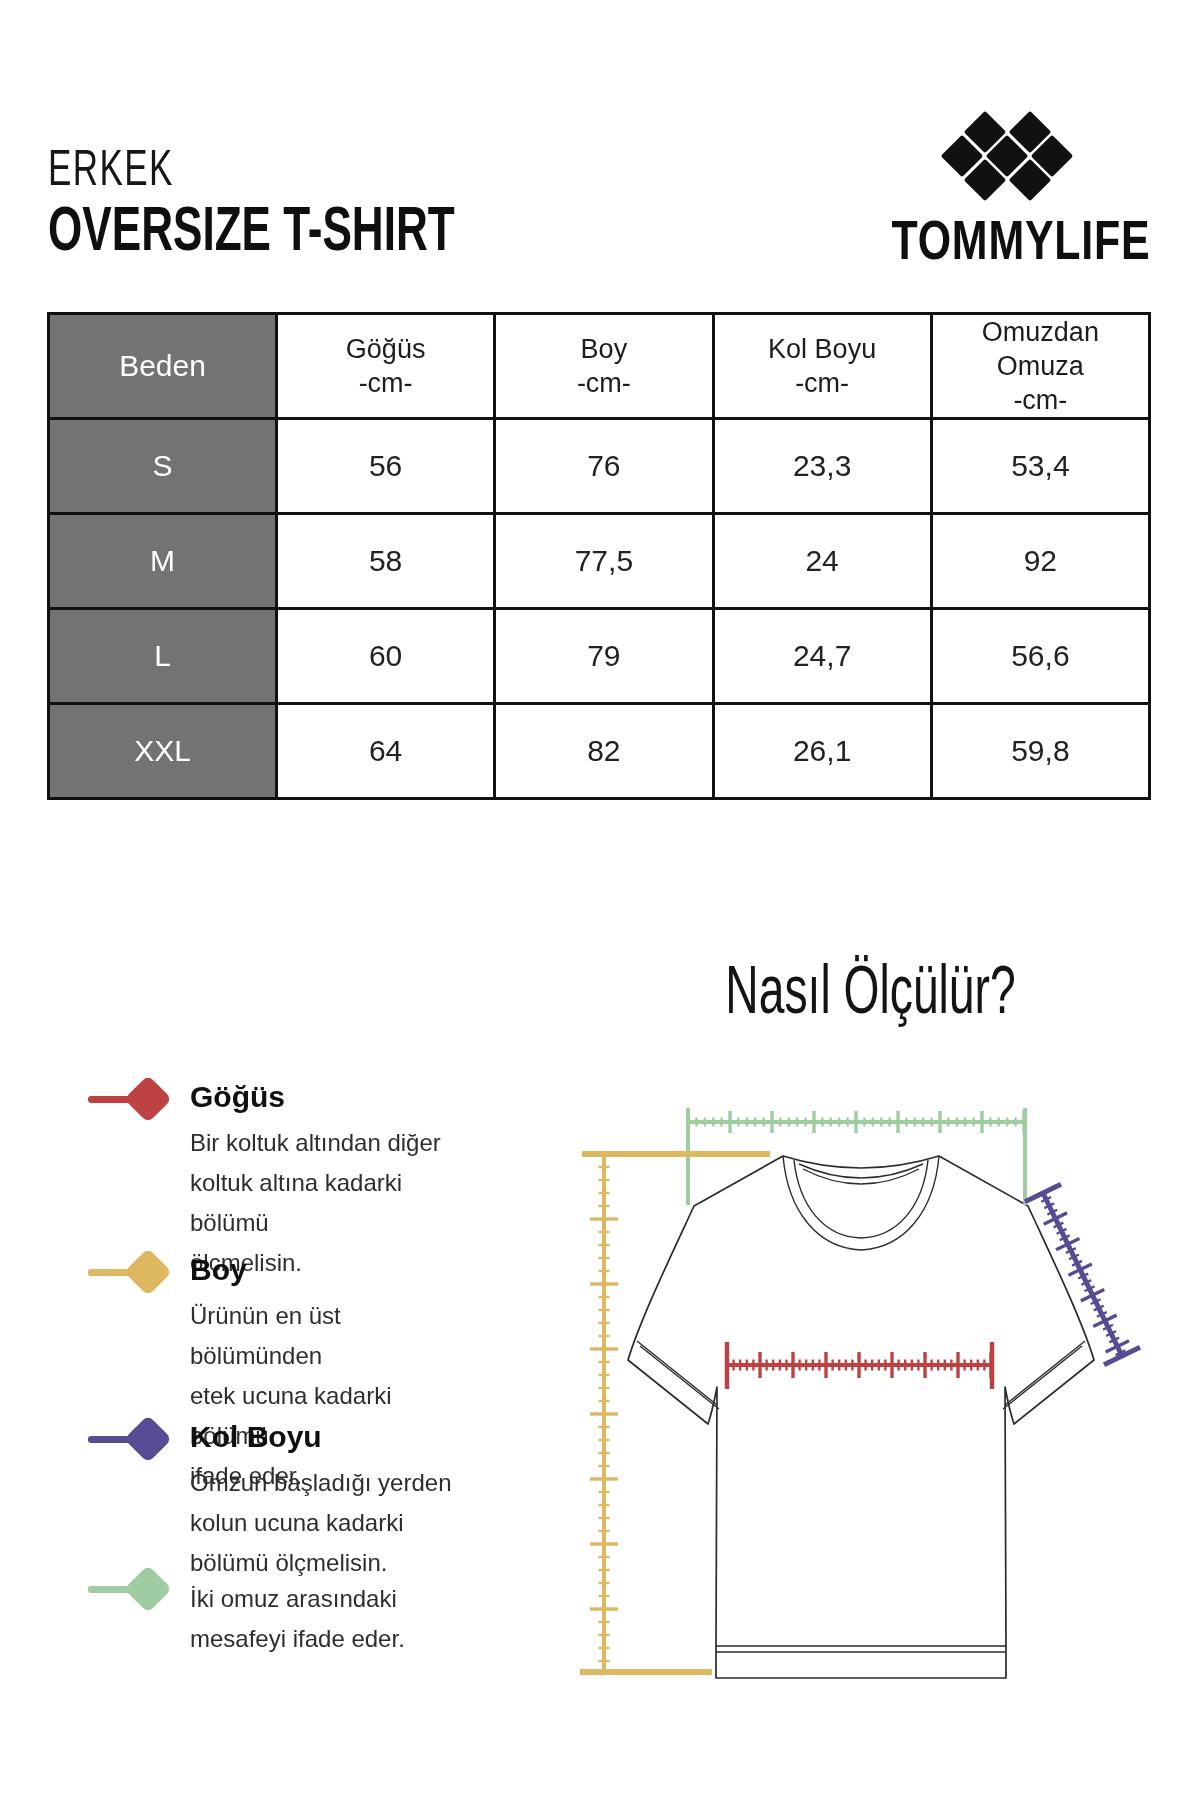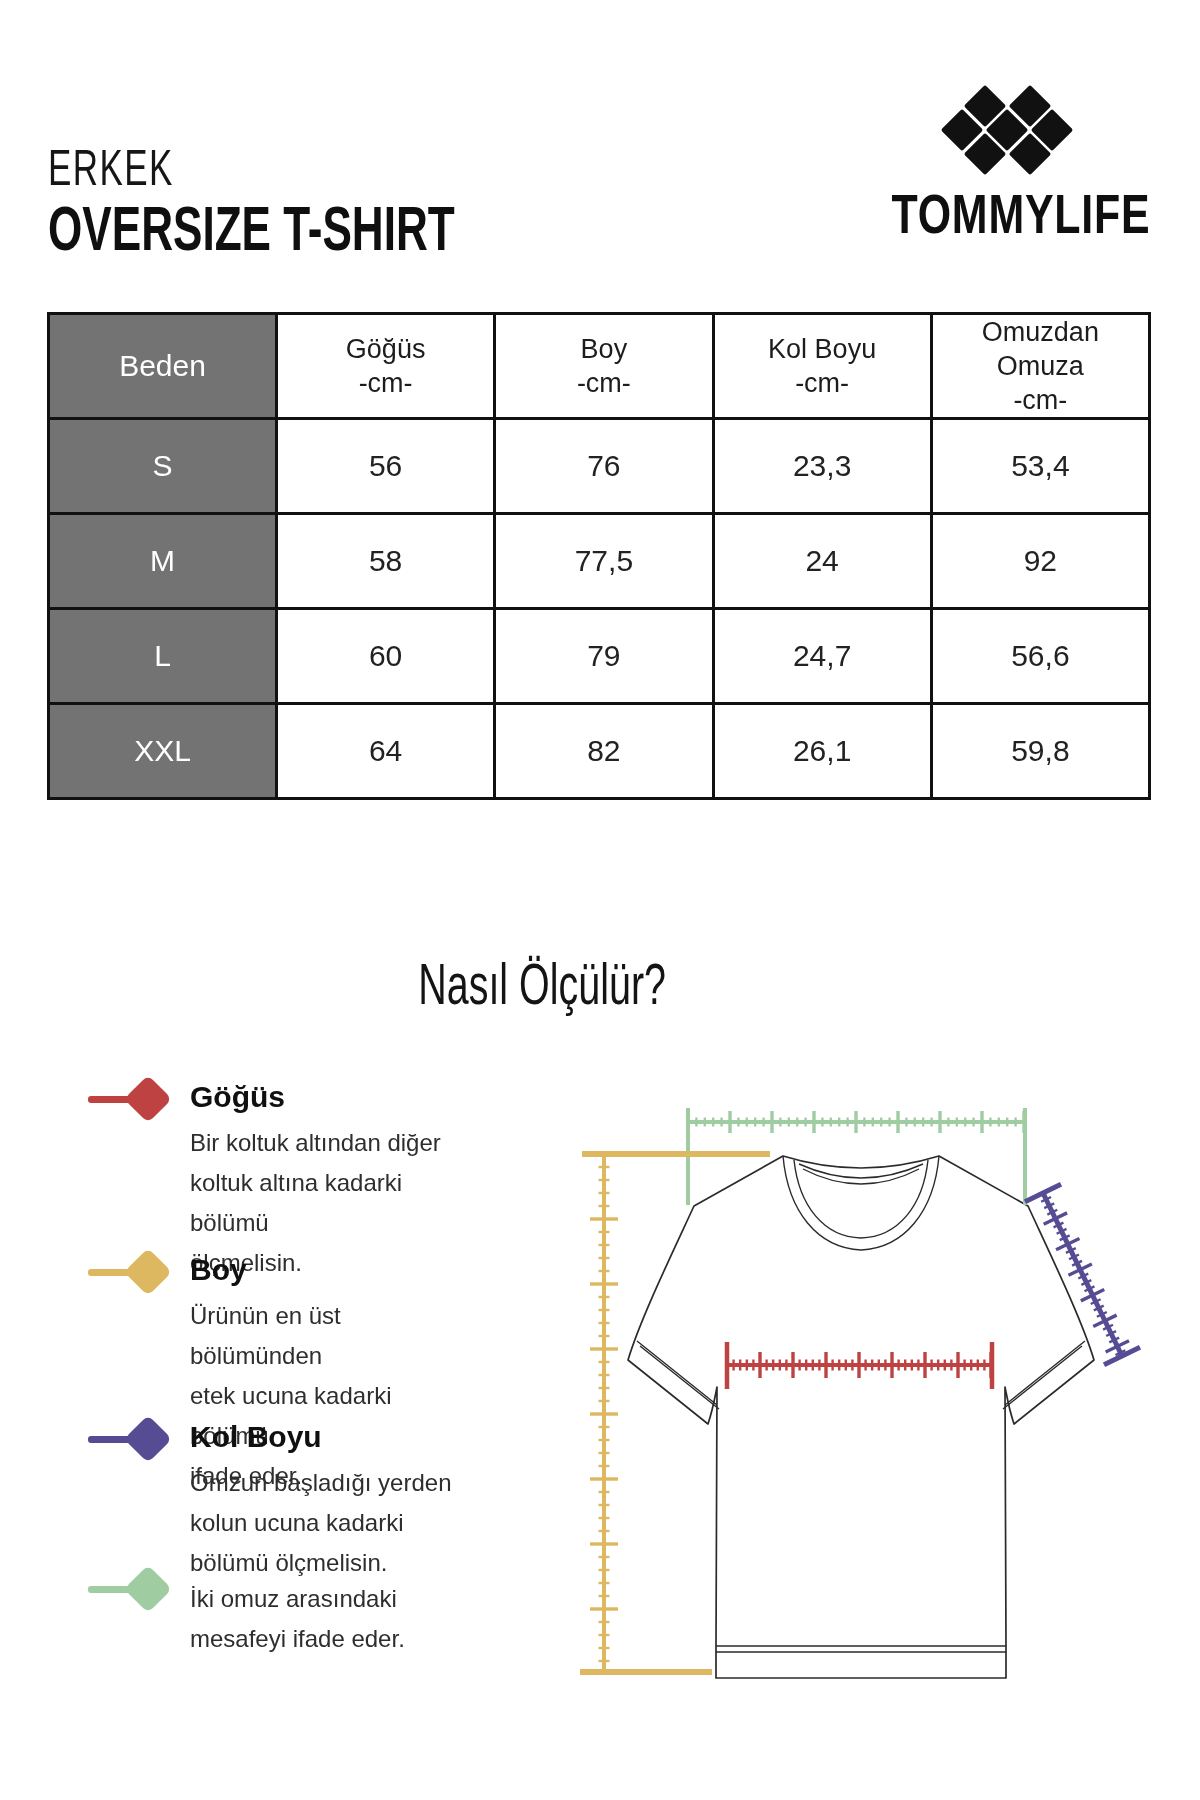--- a/index.html
+++ b/index.html
@@ -4,41 +4,41 @@
 <style>
   html,body{margin:0;padding:0}
   body{width:1200px;height:1800px;background:#ffffff;position:relative;overflow:hidden;
        font-family:"Liberation Sans", sans-serif;color:#111}
 
   
   .erkek{position:absolute;left:48px;top:139px;font-size:50px;font-weight:400;
          letter-spacing:2px;color:#161616;transform:scaleX(.70);transform-origin:0 0;white-space:nowrap}
   .oversize{position:absolute;left:48px;top:192px;font-size:63px;font-weight:700;color:#0f0f0f;
             transform:scaleX(.70);transform-origin:0 0;white-space:nowrap}
-  .brand{position:absolute;left:855px;top:80px;width:304px;text-align:center}
+  .brand{position:absolute;left:855px;top:106px;width:304px;text-align:center}
   .logo{position:relative;width:140px;height:100px;margin:0 auto}
   .logo i{position:absolute;width:30px;height:30px;background:#111;border-radius:2px;transform:rotate(45deg)}
   .d1{left:32.5px;top:11px}.d2{left:77.5px;top:11px}
   .d3{left:10px;top:35px}.d4{left:55px;top:35px}.d5{left:100px;top:35px}
   .d6{left:32.5px;top:59px}.d7{left:77.5px;top:59px}
   .brandname{display:inline-block;font-size:55px;font-weight:700;letter-spacing:1px;color:#0f0f0f;
              transform:scaleX(.78);transform-origin:50% 0;margin-top:2px;white-space:nowrap}
 
   
   table.sizes{position:absolute;left:47px;top:312px;width:1104px;border-collapse:collapse;table-layout:fixed}
   table.sizes th,table.sizes td{border:3px solid #111;text-align:center;vertical-align:middle;
         font-weight:400;white-space:pre-line;padding:0}
   table.sizes th{height:90px;font-size:27px;line-height:34px;color:#1d1d1d}
   table.sizes td{height:92px;font-size:30px;color:#222}
   table.sizes .c-size{background:#737373;color:#fff;font-size:30px}
   table.sizes th:first-child{width:225px}
 
   
-  .howto{position:absolute;left:0;top:950px;width:1084px;text-align:center;
-         font-size:58px;font-weight:400;color:#141414}
+  .howto{position:absolute;left:0;top:950px;width:1084px;text-align:right;
+         font-size:68px;font-weight:400;color:#141414}
   .howto span{display:inline-block;transform:scaleX(.68);white-space:nowrap}
 
   .legend-item{position:absolute;left:85px;width:390px}
   .lg-line{position:absolute;left:3px;top:16px;width:52px;height:7px;border-radius:3px}
   .lg-diamond{position:absolute;left:46px;top:2px;width:34px;height:34px;border-radius:7px;transform:rotate(45deg)}
   .lg-title{margin-left:105px;font-size:30px;font-weight:700;color:#101010}
   .lg-desc{margin-left:105px;margin-top:9px;font-size:24px;line-height:40px;color:#2e2e2e;white-space:pre-line}
   .li0{top:1080px}.li1{top:1253px}.li2{top:1420px}.li3{top:1570px}
 
   

